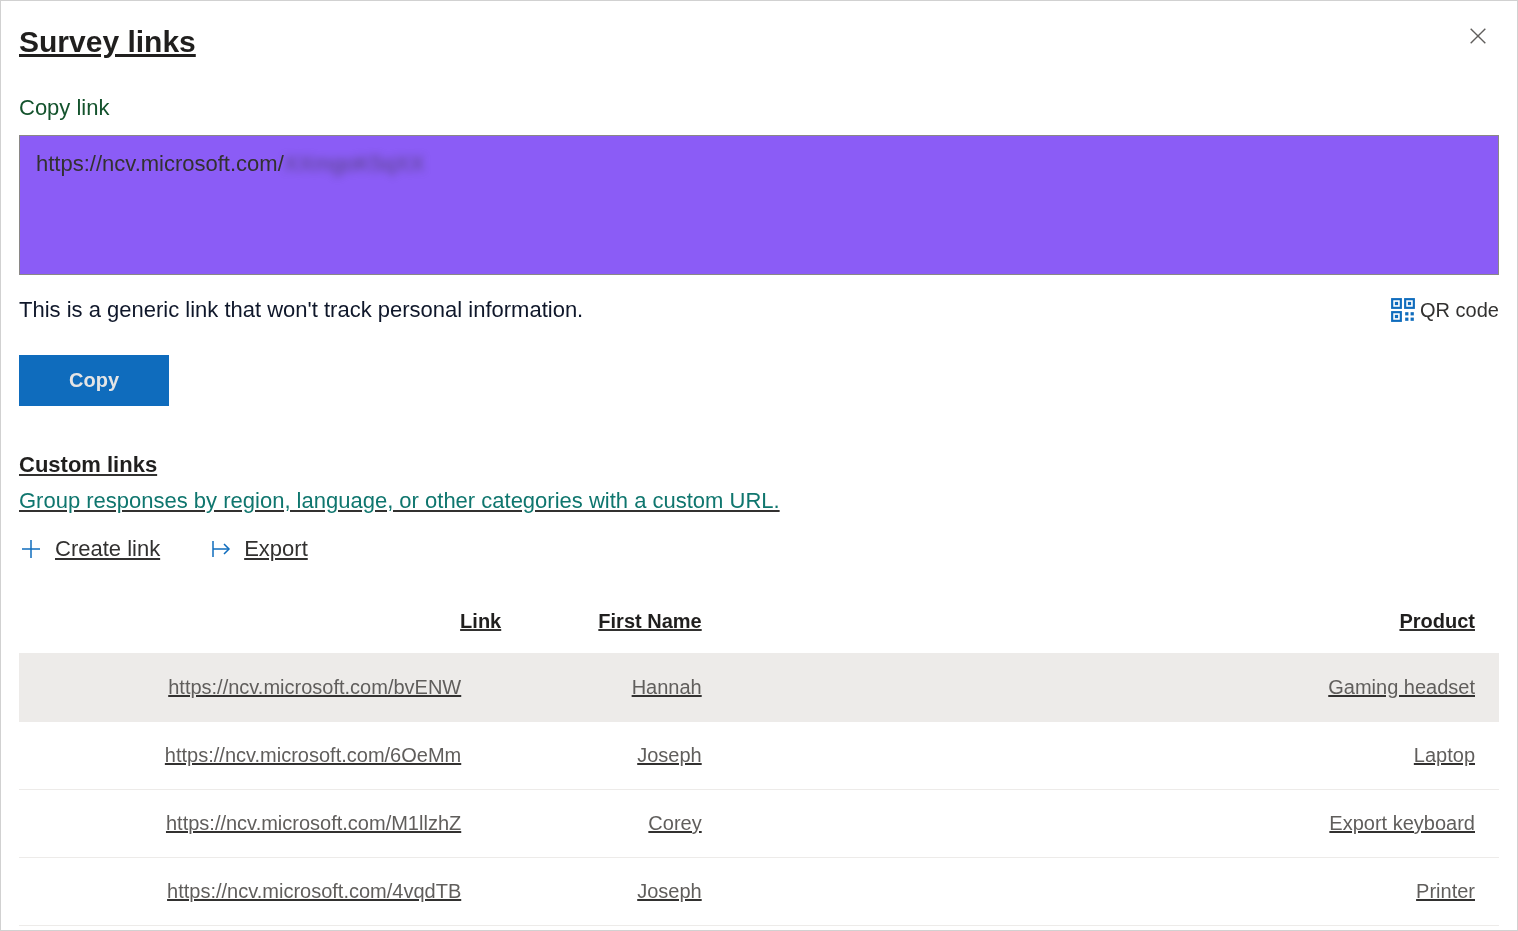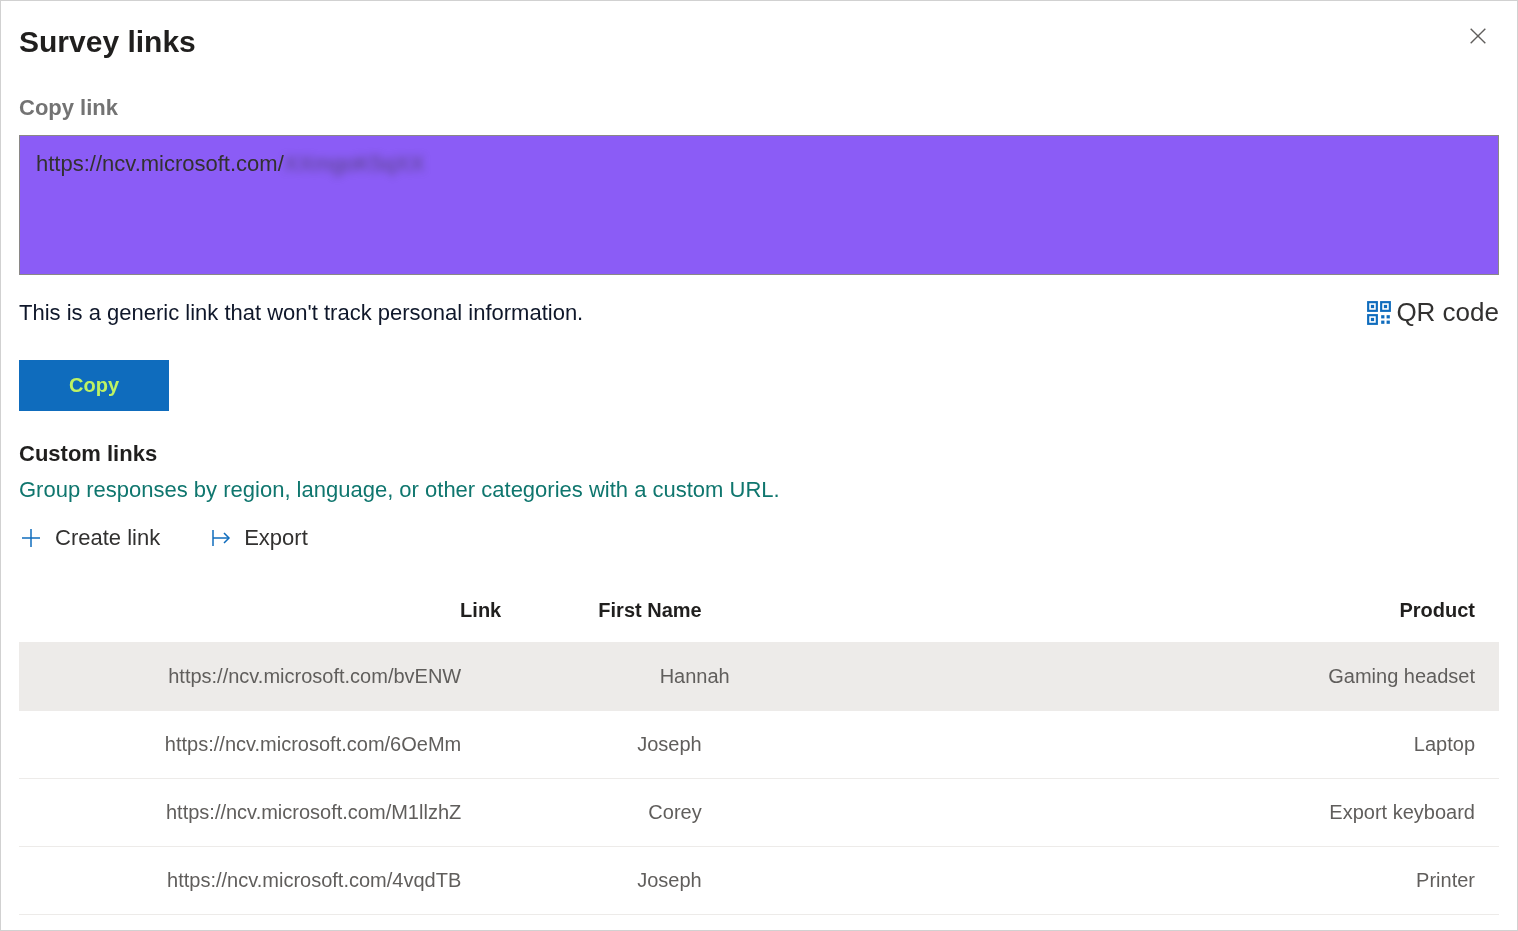--- a/index.html
+++ b/index.html
@@ -35,25 +35,26 @@
     .close-btn svg {
       width: 22px;
       height: 22px;
     }
     h1.title {
       font-size: 30px;
       font-weight: 600;
       color: #201f1e;
       margin-bottom: 36px;
       margin-top: 4px;
+      text-decoration: underline;
     }
     .section-label {
       font-size: 22px;
-      font-weight: 700;
-      color: #737373;
+      font-weight: 400;
+      color: #14532d;
       margin-bottom: 14px;
     }
     .link-textarea {
       width: 100%;
       height: 140px;
       border: 1px solid #8a8886;
       background: #8b5cf6;
       padding: 14px 16px;
       font-size: 22px;
       font-family: inherit;
@@ -68,46 +69,47 @@
       margin-top: 22px;
     }
     .generic-text {
       font-size: 22px;
       color: #0f172a;
     }
     .qr-link {
       display: flex;
       align-items: center;
       gap: 4px;
-      font-size: 26px;
+      font-size: 20px;
       color: #323130;
       cursor: pointer;
     }
     .qr-icon {
       color: #0f6cbd;
     }
     .qr-icon svg {
       width: 26px;
       height: 26px;
       display: block;
     }
     .copy-btn {
       margin-top: 32px;
       background: #0f6cbd;
-      color: #bef264;
+      color: #e5e5e5;
       border: none;
       padding: 14px 34px;
       font-size: 20px;
       font-weight: 600;
       font-family: inherit;
       cursor: pointer;
       min-width: 150px;
     }
     .custom-section {
-      margin-top: 30px;
+      margin-top: 46px;
+      text-decoration: underline;
     }
     .custom-title {
       font-size: 22px;
       font-weight: 600;
       color: #201f1e;
       margin-bottom: 10px;
     }
     .custom-desc {
       font-size: 22px;
       color: #0f766e;
@@ -154,21 +156,20 @@
     .col-product { flex: 1; }
     .table-row {
       display: flex;
       padding: 22px 24px;
       border-bottom: 1px solid #edebe9;
       font-size: 20px;
       color: #605e5c;
     }
     .table-row.highlighted {
       background: #edebe9;
-      gap: 28px;
     }
     .table-row .col-link {
       overflow: hidden;
       white-space: nowrap;
       padding-right: 40px;
     }
     .blurred-part {
       filter: blur(4px);
       opacity: 0.6;
     }

